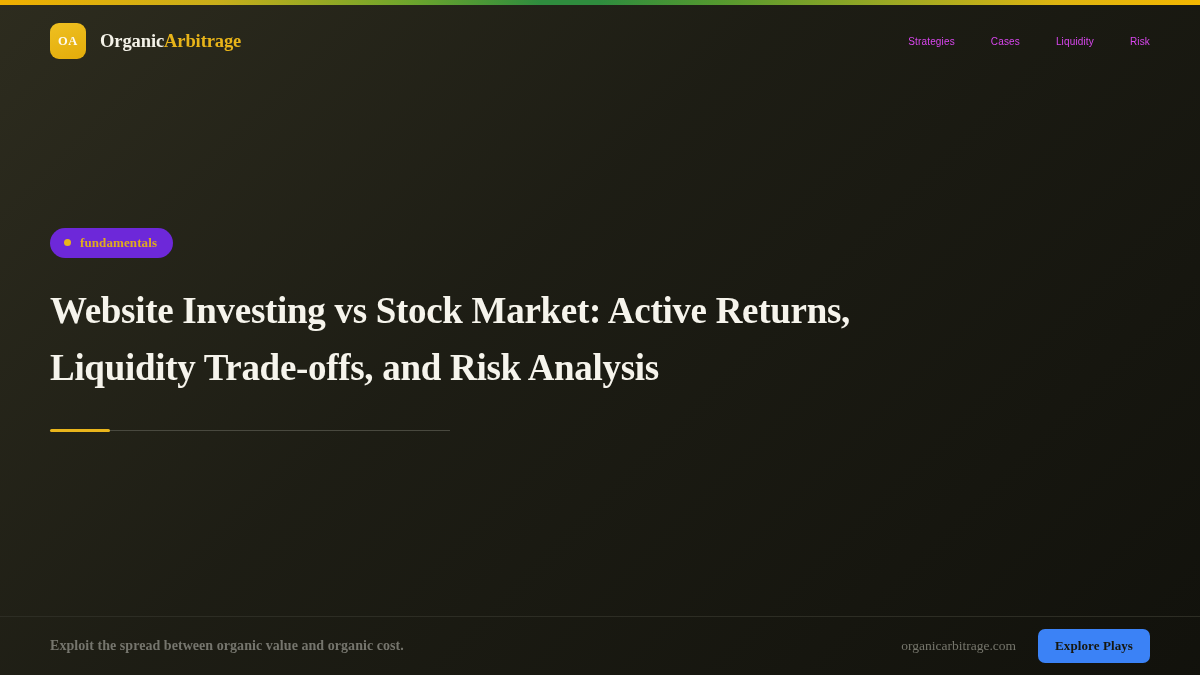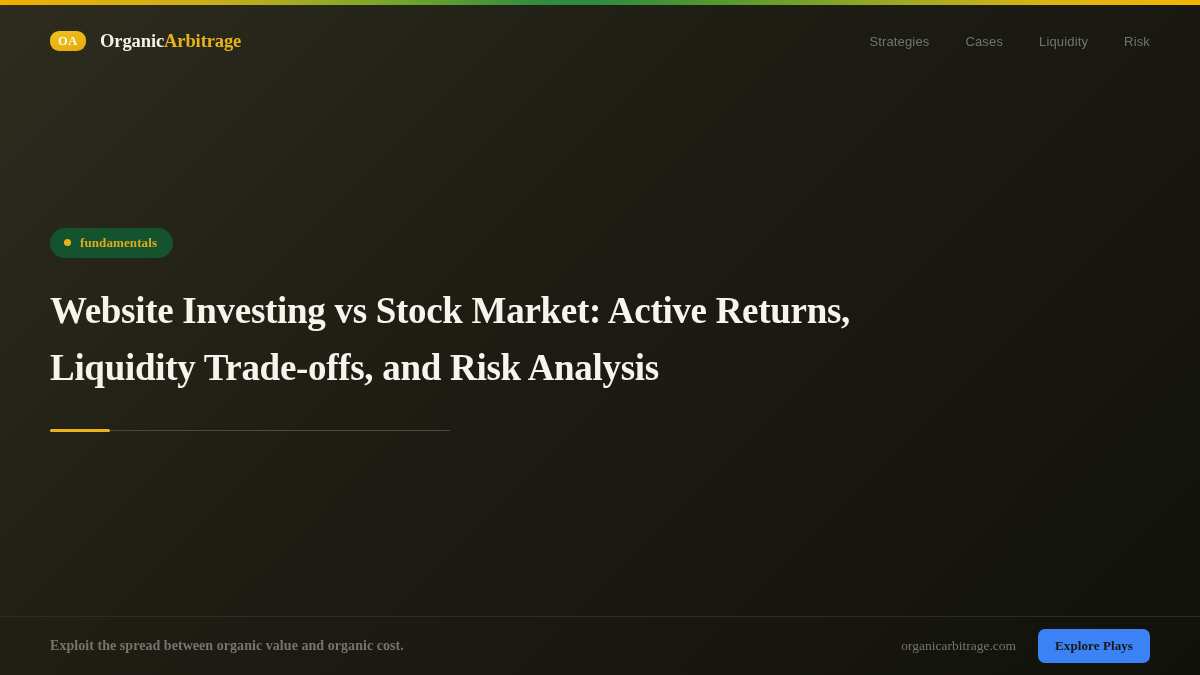--- a/index.html
+++ b/index.html
@@ -63,21 +63,21 @@
   }
 
   .brand {
     display:flex;
     align-items:center;
     gap:14px;
   }
 
   .brand-mark {
     width:36px;
-    height:20px;
+    height:36px;
     border-radius:9px;
     background:linear-gradient(160deg,#efc021 0%,#e3ac0a 100%);
     display:flex;
     align-items:center;
     justify-content:center;
     font-family:"Liberation Serif", serif;
     font-weight:700;
     font-size:12.5px;
     letter-spacing:0.6px;
     color:#fdfaf0;
@@ -92,43 +92,43 @@
   }
   .brand-word .w1 { color:#f4f2e8; }
   .brand-word .w2 { color:#e8b419;margin-top:16px; }
 
   nav.main-nav {
     display:flex;
     align-items:center;
     gap:36px;
   }
   nav.main-nav a {
-    color:#737373;
-    font-size:13px;
+    color:#d946ef;
+    font-size:10px;
     text-decoration:none;
     letter-spacing:0.15px;
     font-family:"Liberation Sans", sans-serif;
   }
 
   
   main.hero {
     flex:1 1 auto;
     padding:0 50px;
     display:flex;
     flex-direction:column;
     justify-content:center;
     padding-bottom:34px;
   }
 
   .badge {
     display:inline-flex;
     align-items:center;
     gap:9px;
     align-self:flex-start;
-    background:#14532d;
+    background:#6d28d9;
     border-radius:999px;
     padding:7px 16px 7px 14px;
     margin-bottom:24px;
   }
   .badge-dot {
     width:7px;
     height:7px;
     border-radius:50%;
     background:#e9b51c;
     flex:0 0 7px;

